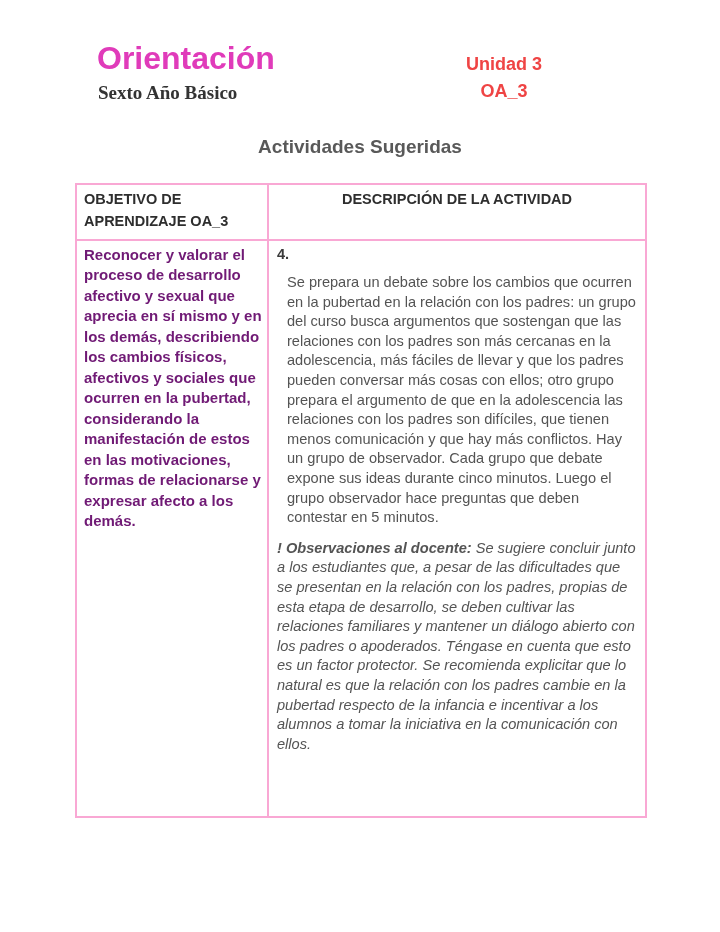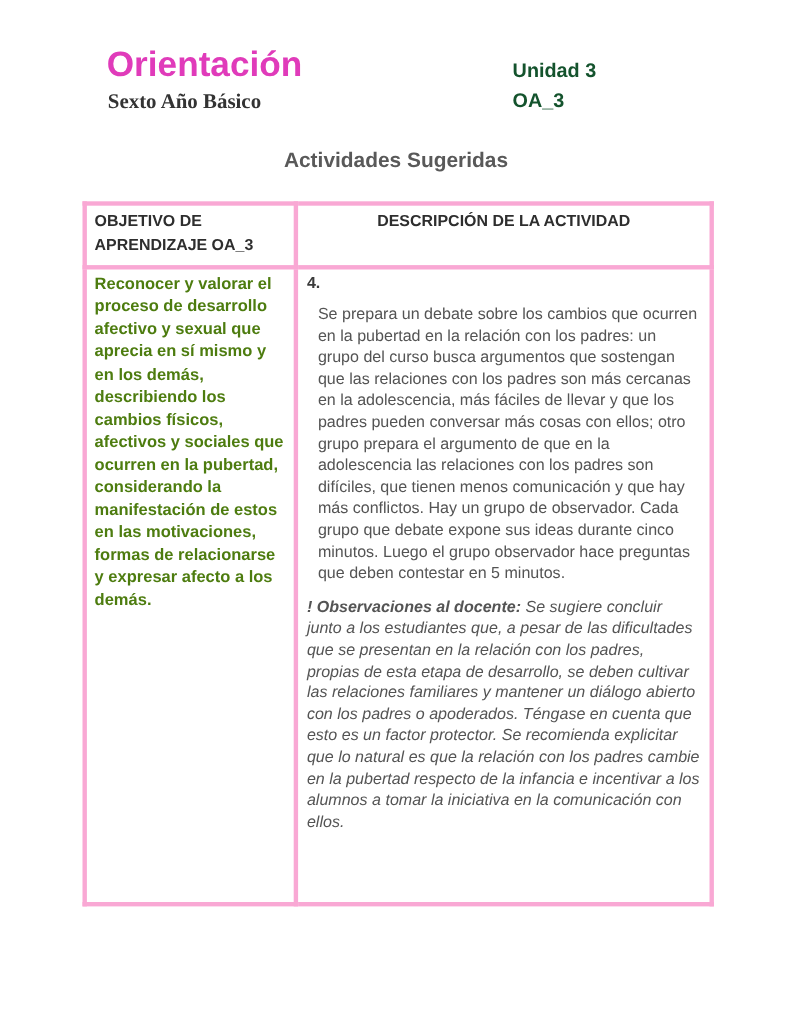--- a/index.html
+++ b/index.html
@@ -30,25 +30,25 @@
     top: 82px;
     font-size: 19px;
     font-weight: bold;
     color: #333333;
     font-family: Liberation Serif, serif;
   }
   .header-right {
     position: absolute;
     right: 110px;
     top: 51px;
-    text-align: left;
+    text-align: center;
     font-weight: bold;
     font-size: 18px;
     line-height: 27px;
-    color: #14532d;
+    color: #ef4444;
   }
   .section-title {
     position: absolute;
     left: 0;
     top: 136px;
     width: 720px;
     text-align: center;
     font-size: 19px;
     font-weight: bold;
     color: #595959;
@@ -56,21 +56,21 @@
   table.activities {
     position: absolute;
     left: 75px;
     top: 183px;
     width: 570px;
     border-collapse: collapse;
     table-layout: fixed;
   }
   table.activities th,
   table.activities td {
-    border: 4px solid #f9a8d4;
+    border: 2px solid #f9a8d4;
     vertical-align: top;
     background: #ffffff;
   }
   col.c1 { width: 192px; }
   col.c2 { width: 378px; }
   th.obj-head {
     text-align: left;
     font-size: 14.5px;
     line-height: 1.5;
     color: #2e2e2e;
@@ -82,21 +82,21 @@
     text-align: center;
     font-size: 14.5px;
     line-height: 1.5;
     color: #2e2e2e;
     padding: 4px 8px;
     font-weight: bold;
     margin-top: 32px;
   }
   td.obj-cell {
     font-weight: bold;
-    color: #4d7c0f;
+    color: #701a75;
     font-size: 15px;
     line-height: 20.5px;
     padding: 4px 5px 20px 7px;
     height: 551px;
   }
   td.act-cell {
     color: #545454;
     font-size: 14.6px;
     line-height: 19.6px;
     padding: 4px 8px 4px 8px;

